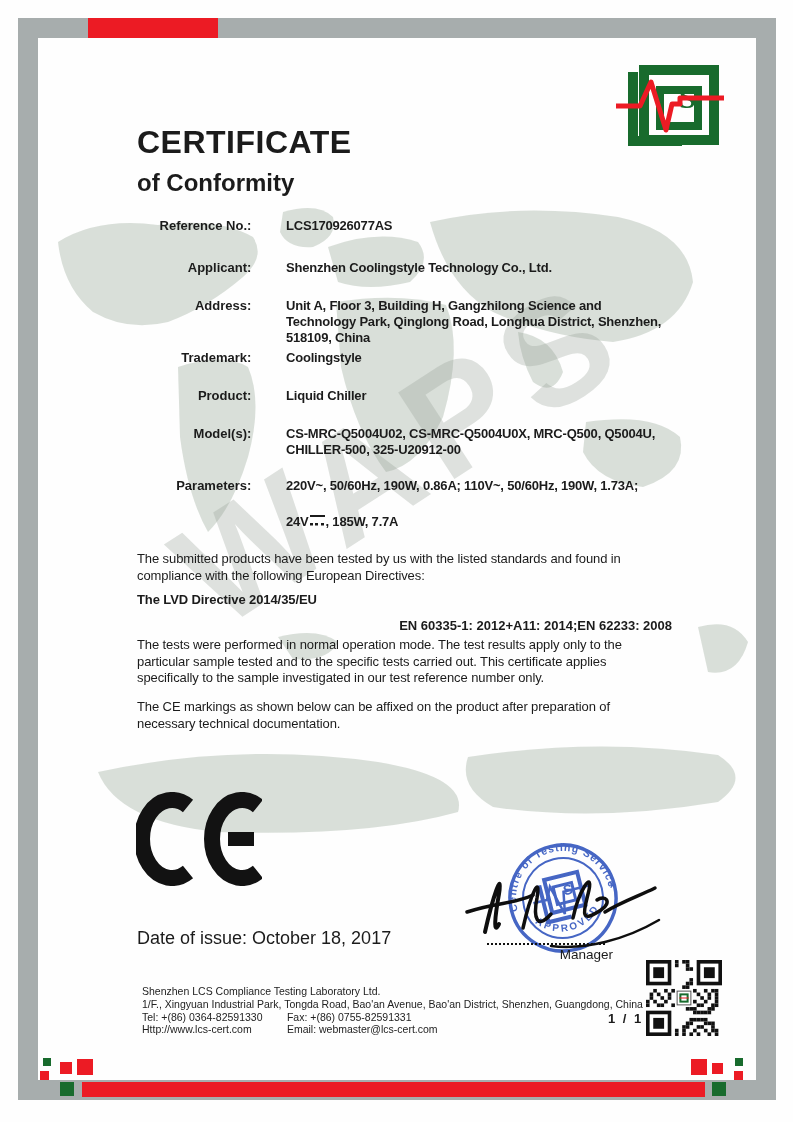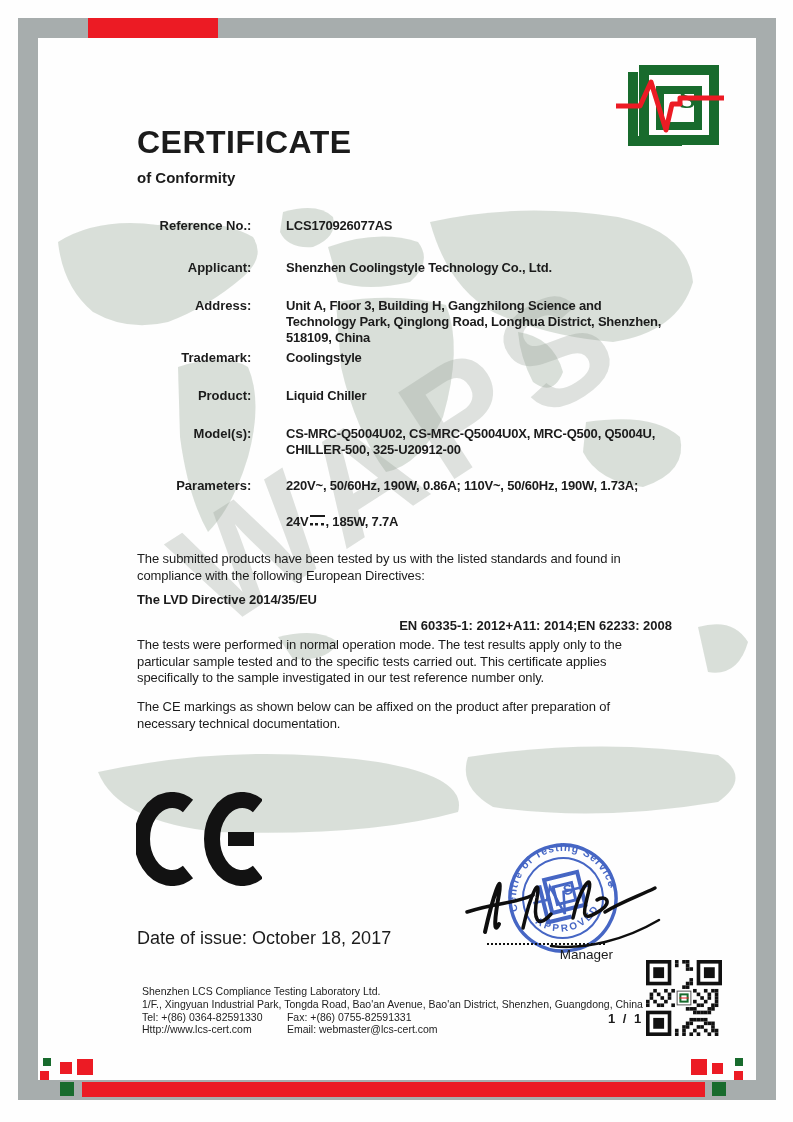--- a/index.html
+++ b/index.html
@@ -23,21 +23,21 @@
   .top-red-seg{left:88px;top:18px;width:130px;height:20px;background:var(--accent-red);}
   
   .map-svg{left:38px;top:37px;pointer-events:none;}
   .map-svg path{fill:var(--map-gray);opacity:.75;}
   .watermark{left:150px;top:360px;width:520px;
     font-size:150px;font-weight:bold;letter-spacing:14px;
     color:rgba(150,158,150,.30);transform:rotate(-33deg);transform-origin:center;
     pointer-events:none;}
   
   .title{left:137px;top:124px;font-size:32px;font-weight:bold;letter-spacing:.5px;}
-  .subtitle{left:137px;top:169px;font-size:15px;font-weight:bold;}
+  .subtitle{left:137px;top:169px;font-size:24px;font-weight:bold;}
   .lcs-logo{left:616px;top:64px;}
   
   .frow{left:137px;width:535px;display:flex;font-size:13px;font-weight:bold;line-height:16px;}
   .frow .lab{width:110px;flex:0 0 110px;text-align:right;}
   .frow .col{width:15px;flex:0 0 15px;}
   .frow .val{width:425px;letter-spacing:-0.2px;padding-left:24px;}
   .dc-symbol{display:inline-block;width:15px;height:9px;margin:0 1px;vertical-align:baseline;
     border-top:2.5px solid var(--ink);
     background-image:repeating-linear-gradient(90deg,var(--ink) 0 3px,transparent 3px 5.5px);
     background-size:100% 2.5px;background-position:0 6px;background-repeat:no-repeat;}

